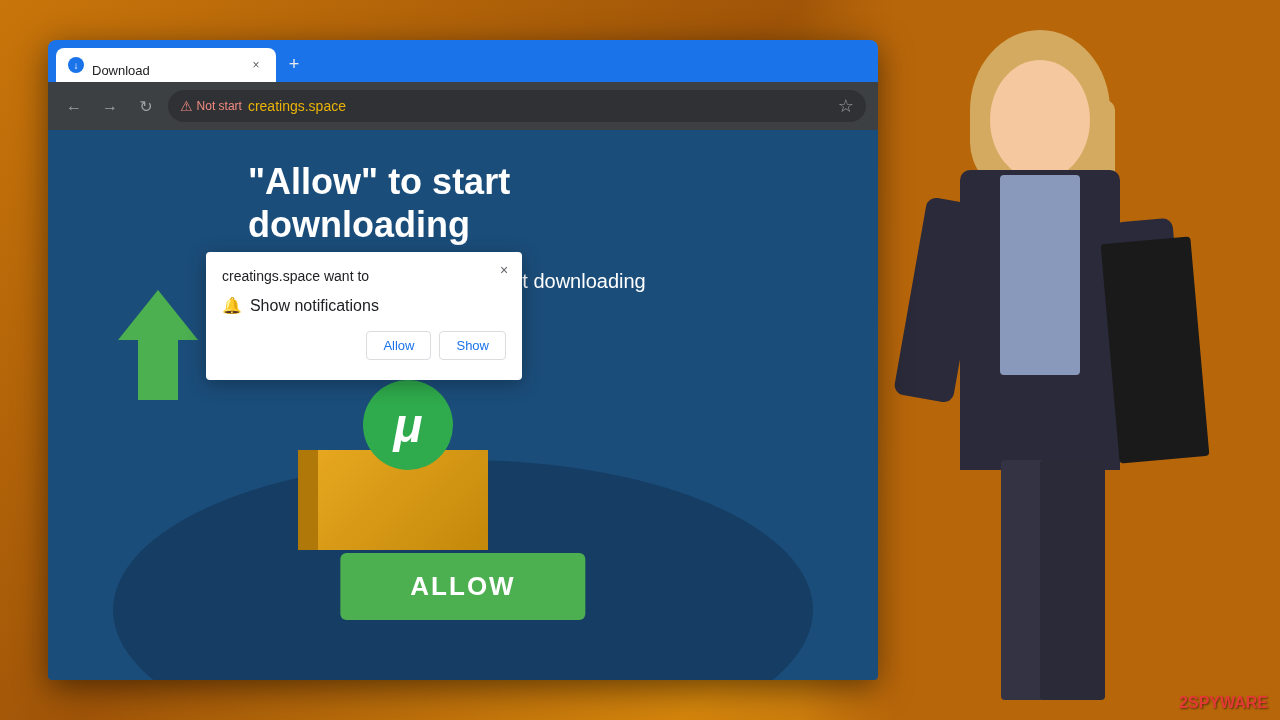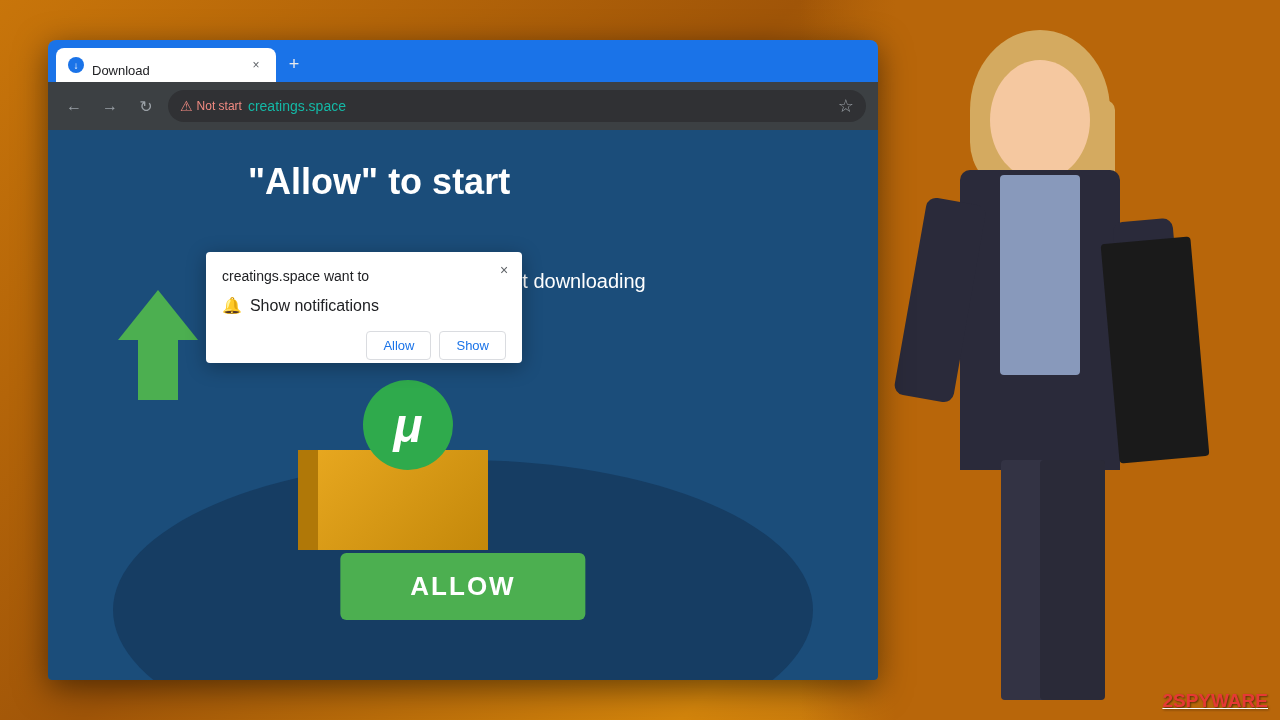--- a/index.html
+++ b/index.html
@@ -147,21 +147,21 @@
       color: #f28b82;
       font-size: 12px;
       white-space: nowrap;
     }
 
     .warning-icon {
       font-size: 14px;
     }
 
     .url-text {
-      color: #14b8a6;
+      color: #eab308;
       font-size: 14px;
     }
 
     .address-star {
       margin-left: auto;
       color: #9aa0a6;
       font-size: 18px;
     }
 
     
@@ -298,21 +298,21 @@
     
     .notification-popup {
       position: absolute;
       top: 122px;
       left: 158px;
       width: 316px;
       background: white;
       border-radius: 4px;
       box-shadow: 0 4px 20px rgba(0,0,0,0.3);
       z-index: 10;
-      padding: 16px 16px 3px 16px;
+      padding: 16px 16px 20px 16px;
     }
 
     .popup-close {
       position: absolute;
       top: 8px;
       right: 8px;
       width: 20px;
       height: 20px;
       display: flex;
       align-items: center;
@@ -366,25 +366,24 @@
       background: white;
       color: #1a73e8;
     }
 
     
     .watermark {
       position: absolute;
       bottom: 8px;
       right: 12px;
       color: white;
-      font-size: 19px;
+      font-size: 16px;
       font-weight: bold;
       z-index: 20;
       text-shadow: 1px 1px 2px rgba(0,0,0,0.5);
-      text-decoration: underline;
     }
 
     .watermark span {
       color: #e53935;
     }
   </style>
 </head>
 <body>
 
 <div class="bg-overlay"></div>
@@ -414,20 +413,21 @@
       <span class="url-text">creatings.space</span>
       <span class="address-star">☆</span>
     </div>
   </div>
 
   <div class="browser-content">
     <div class="content-arc"></div>
 
     <div class="main-headline">
       <div>"Allow" to start</div>
+      <div>downloading</div>
     </div>
 
     <div class="green-arrow">
       <div class="arrow-head"></div>
       <div class="arrow-body"></div>
     </div>
 
     <div class="main-subtext">Click "Allow" to start downloading</div>
 
     <div class="utorrent-box">

